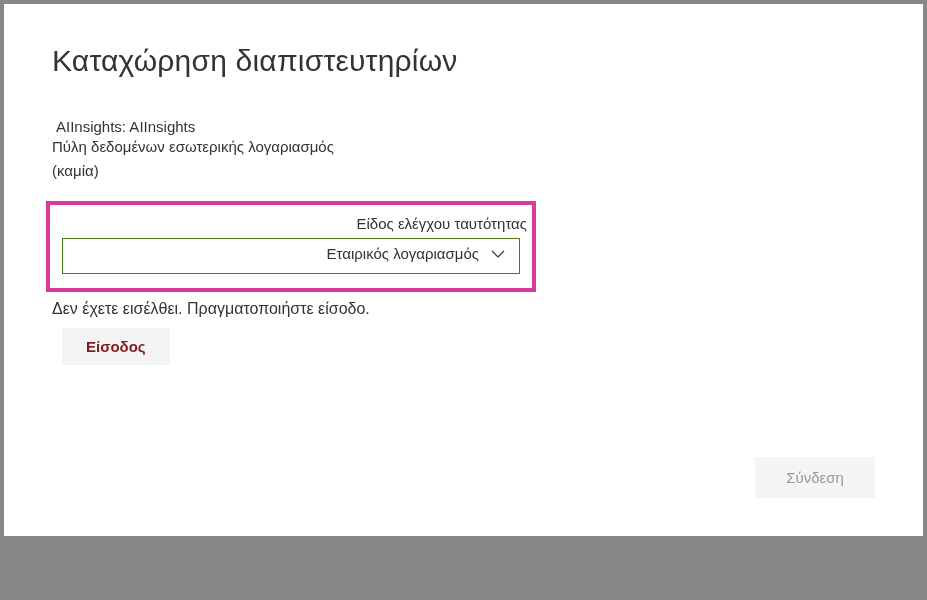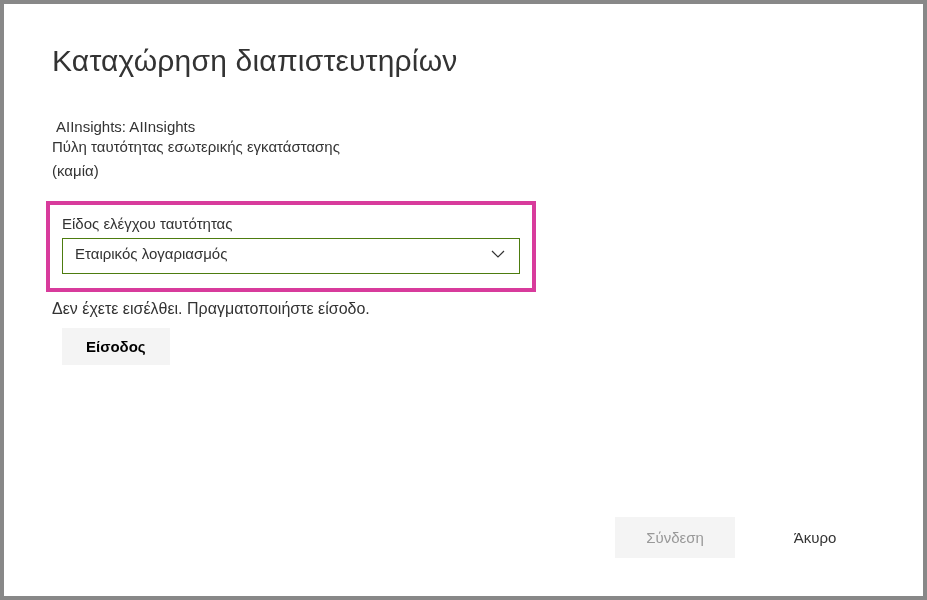--- a/index.html
+++ b/index.html
@@ -10,21 +10,21 @@
     body {
       font-family: 'Segoe UI', 'Segoe UI Light', Tahoma, Arial, sans-serif;
       background: #888;
       width: 927px;
       height: 600px;
       overflow: hidden;
     }
     .dialog {
       background: #fff;
       width: 919px;
-      height: 592px;
+      height: 532px;
       margin: 4px;
       padding: 40px 48px 30px 48px;
       position: relative;
     }
     .dialog-title {
       font-size: 30px;
       font-weight: 300;
       color: #333;
       margin-bottom: 40px;
       letter-spacing: 0.2px;
@@ -45,24 +45,25 @@
       line-height: 1.6;
     }
     .gateway-value {
       font-size: 15px;
       color: #333;
       font-weight: 400;
       line-height: 1.6;
     }
     .highlight-box {
       border: 4px solid #d83b9c;
-      padding: 10px 28px 14px 12px;
+      padding: 10px 5px 14px 12px;
       margin-left: -6px;
       width: 490px;
       margin-bottom: 4px;
+      text-align: right;
     }
     .auth-label {
       font-size: 15px;
       color: #333;
       margin-bottom: 6px;
       font-weight: 400;
     }
     .select-wrap {
       position: relative;
       width: 458px;
@@ -93,21 +94,21 @@
       margin-bottom: 10px;
       font-weight: 400;
     }
     .signin-button {
       display: inline-block;
       background: #f4f4f4;
       border: none;
       padding: 10px 24px;
       font-size: 15px;
       font-weight: 600;
-      color: #000000;
+      color: #7f1d1d;
       cursor: pointer;
       font-family: inherit;
       margin-left: 10px;
     }
     .footer-buttons {
       position: absolute;
       bottom: 38px;
       right: 48px;
       display: flex;
       gap: 20px;
@@ -135,21 +136,21 @@
 </head>
 <body>
 
 <div class="dialog">
 
   <h1 class="dialog-title">Καταχώρηση διαπιστευτηρίων</h1>
 
   <div class="info-line">AIInsights: AIInsights</div>
 
   <div class="gateway-block">
-    <div class="gateway-label">Πύλη ταυτότητας εσωτερικής εγκατάστασης</div>
+    <div class="gateway-label">Πύλη δεδομένων εσωτερικής λογαριασμός</div>
     <div class="gateway-value">(καμία)</div>
   </div>
 
   <div class="highlight-box">
     <div class="auth-label">Είδος ελέγχου ταυτότητας</div>
     <div class="select-wrap">
       <div class="select-field">Εταιρικός λογαριασμός</div>
       <span class="chevron">
         <svg width="16" height="16" viewBox="0 0 16 16">
             <path d="M2 5 L8 11 L14 5" stroke="#333" stroke-width="1.2" fill="none"></path>
@@ -157,16 +158,15 @@
       </span>
     </div>
   </div>
 
   <div class="signin-status">Δεν έχετε εισέλθει. Πραγματοποιήστε είσοδο.</div>
 
   <button class="signin-button">Είσοδος</button>
 
   <div class="footer-buttons">
     <button class="footer-btn primary">Σύνδεση</button>
-    <button class="footer-btn secondary">Άκυρο</button>
   </div>
 
 </div>
 
 </body></html>

